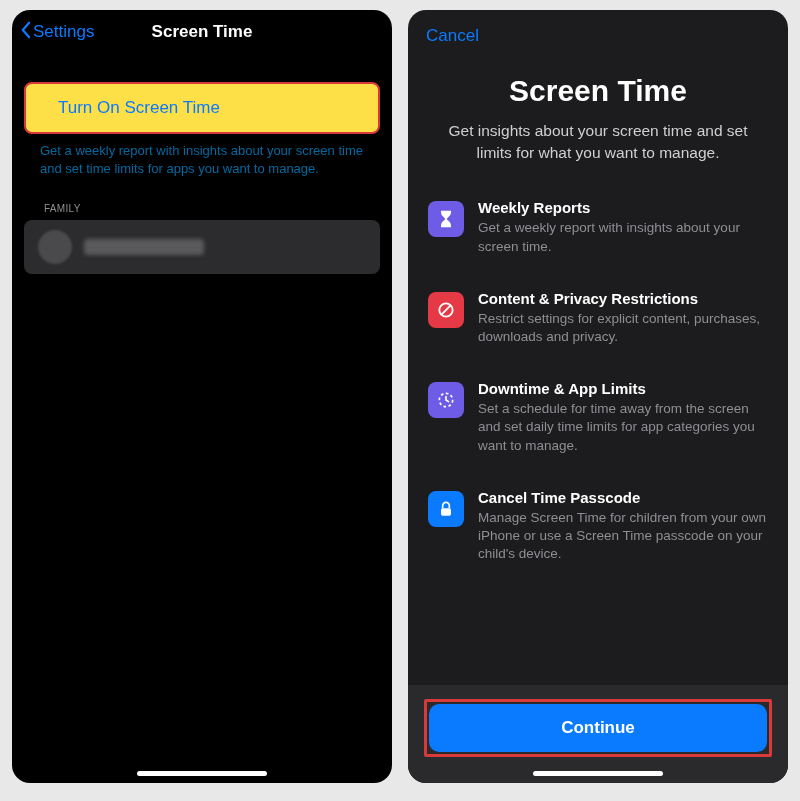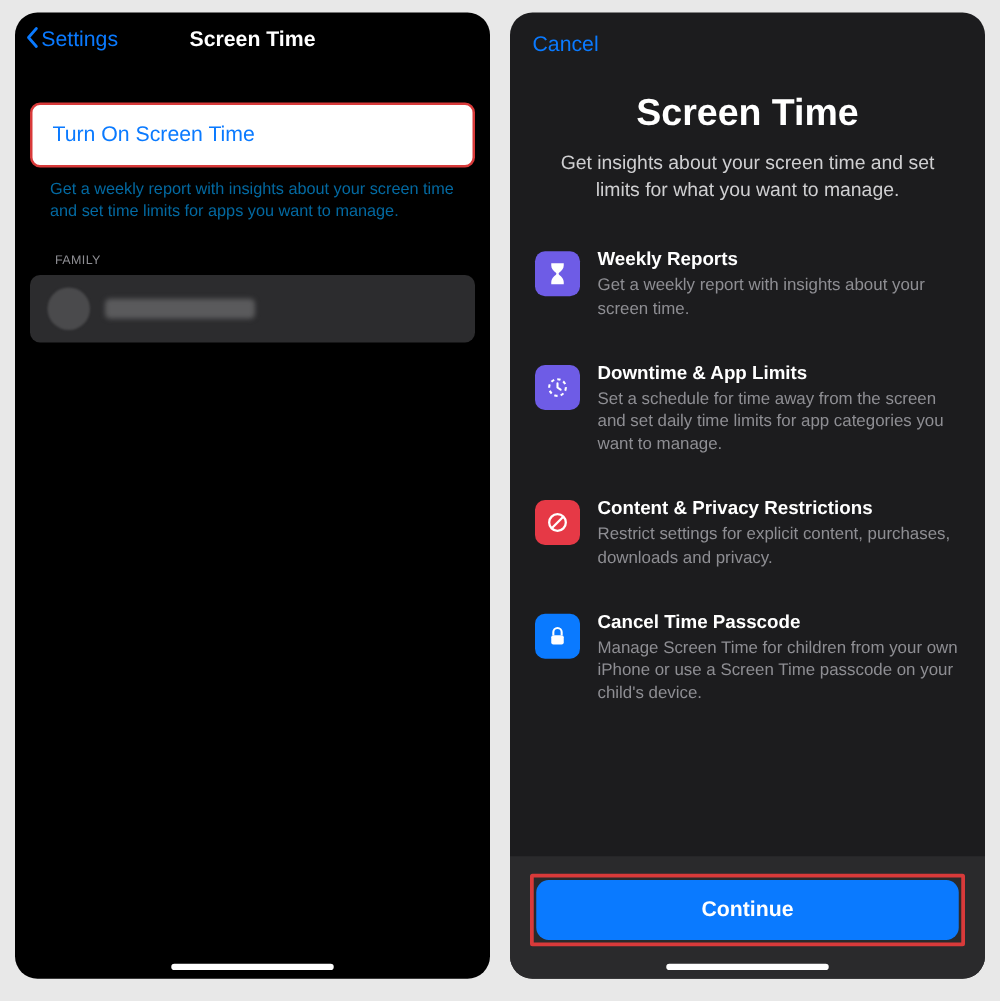--- a/index.html
+++ b/index.html
@@ -43,23 +43,23 @@
     position: absolute;
     left: 0; right: 0;
     text-align: center;
     font-size: 17px;
     font-weight: 600;
     pointer-events: none;
   }
   
   .cell {
     margin: 28px 12px 0 12px;
-    background: #ffffff;
+    background: #fde047;
     border-radius: 8px;
-    padding: 14px 16px;
+    padding: 14px 32px;
   }
   .cell.highlight {
     border: 2px solid #d83a3a;
   }
   .cell-link {
     color: #0a7aff;
     font-size: 17px;
   }
   .footer-text {
     color: #0369a1;
@@ -227,42 +227,42 @@
             <path d="M6 2h12v2c0 3-2 5-4.5 7L13 12l.5 1c2.5 2 4.5 4 4.5 7v2H6v-2c0-3 2-5 4.5-7L11 12l-.5-1C8 9 6 7 6 4V2z"></path>
           </svg>
       </div>
       <div>
         <div class="feature-title">Weekly Reports</div>
         <div class="feature-desc">Get a weekly report with insights about your screen time.</div>
       </div>
     </div>
 
     <div class="feature">
+      <div class="icon red">
+        <svg viewBox="0 0 24 24">
+            <circle cx="12" cy="12" r="8" fill="none" stroke="#fff" stroke-width="2.2"></circle>
+            <line x1="6.5" y1="17.5" x2="17.5" y2="6.5" stroke="#fff" stroke-width="2.2"></line>
+          </svg>
+      </div>
+      <div>
+        <div class="feature-title">Content &amp; Privacy Restrictions</div>
+        <div class="feature-desc">Restrict settings for explicit content, purchases, downloads and privacy.</div>
+      </div>
+    </div>
+
+    <div class="feature">
       <div class="icon purple">
         <svg viewBox="0 0 24 24">
             <circle cx="12" cy="12" r="8" fill="none" stroke="#fff" stroke-width="2" stroke-dasharray="3.2 3"></circle>
             <path d="M12 8v4l3 2" stroke="#fff" stroke-width="2" fill="none" stroke-linecap="round"></path>
           </svg>
       </div>
       <div>
         <div class="feature-title">Downtime &amp; App Limits</div>
         <div class="feature-desc">Set a schedule for time away from the screen and set daily time limits for app categories you want to manage.</div>
-      </div>
-    </div>
-
-    <div class="feature">
-      <div class="icon red">
-        <svg viewBox="0 0 24 24">
-            <circle cx="12" cy="12" r="8" fill="none" stroke="#fff" stroke-width="2.2"></circle>
-            <line x1="6.5" y1="17.5" x2="17.5" y2="6.5" stroke="#fff" stroke-width="2.2"></line>
-          </svg>
-      </div>
-      <div>
-        <div class="feature-title">Content &amp; Privacy Restrictions</div>
-        <div class="feature-desc">Restrict settings for explicit content, purchases, downloads and privacy.</div>
       </div>
     </div>
 
     <div class="feature">
       <div class="icon blue">
         <svg viewBox="0 0 24 24">
             <rect x="6" y="11" width="12" height="9" rx="2"></rect>
             <path d="M8 11V8a4 4 0 118 0v3" fill="none" stroke="#fff" stroke-width="2"></path>
           </svg>
       </div>

